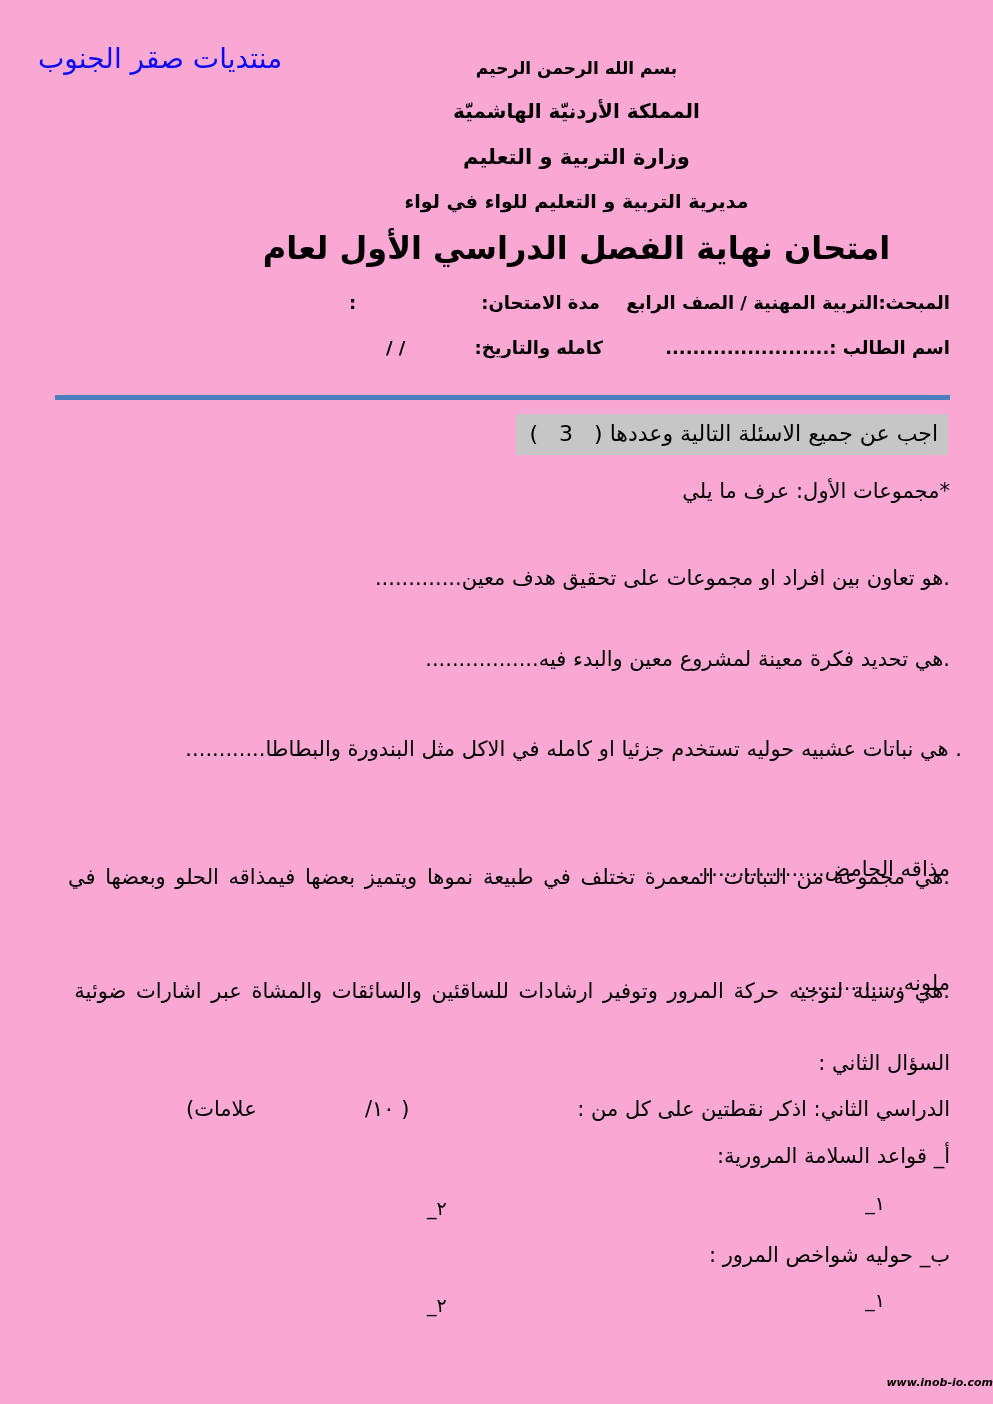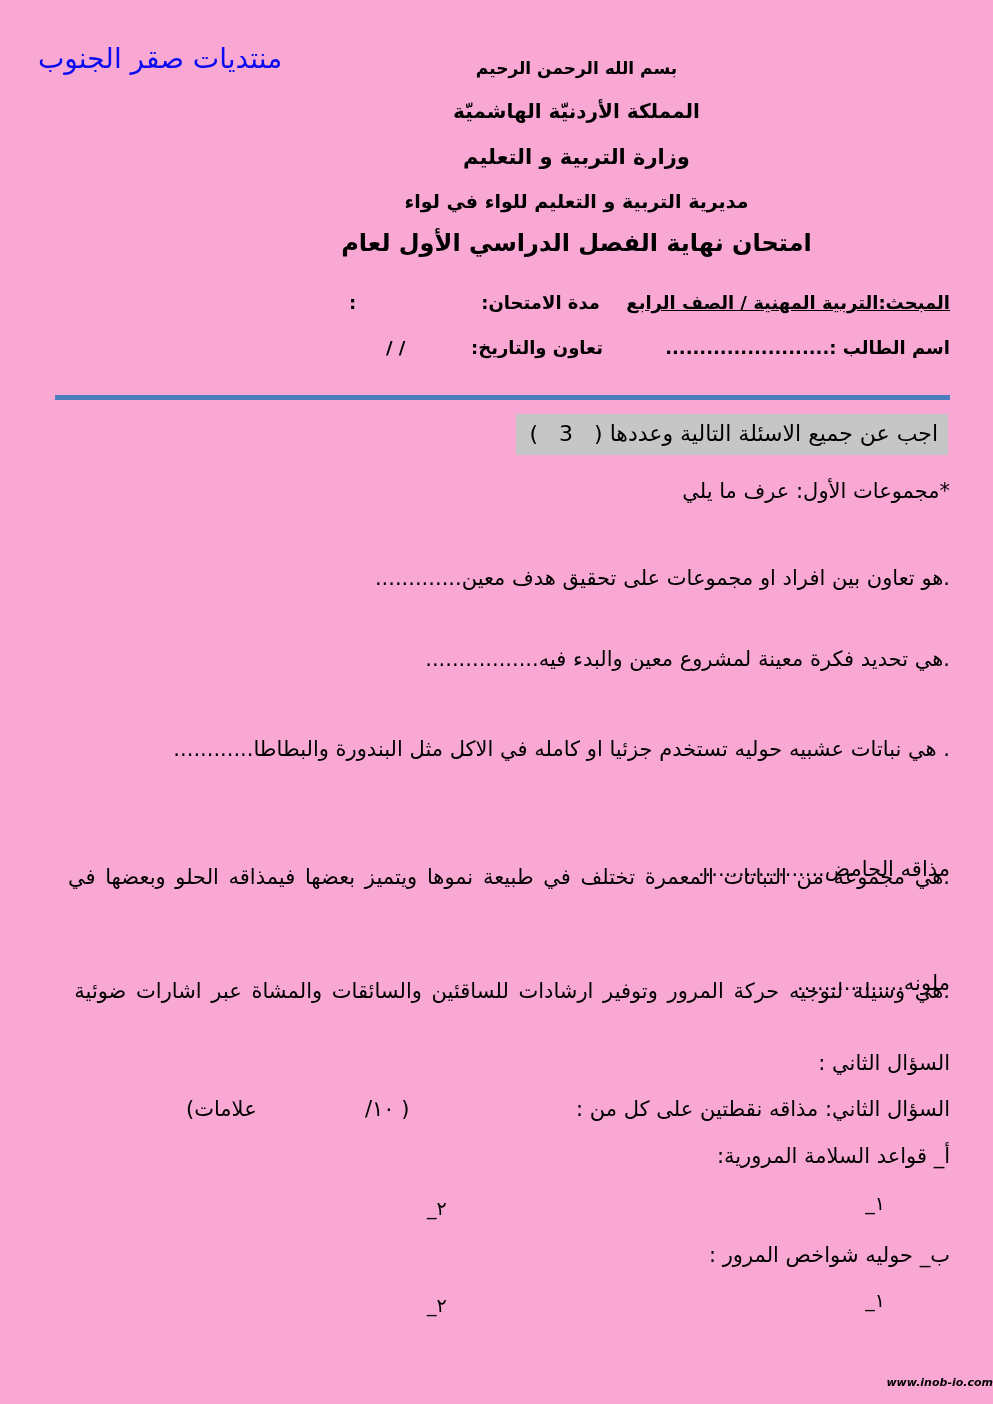--- a/index.html
+++ b/index.html
@@ -30,21 +30,21 @@
   .hdr {
     left: 160px; right: 0;
     text-align: center;
     font-weight: bold;
     white-space: nowrap;
   }
   .bismillah   { top: 58px;  font-size: 17px; }
   .kingdom     { top: 99px;  font-size: 20px; }
   .ministry    { top: 145px; font-size: 21px; }
   .directorate { top: 190px; font-size: 19px; }
-  .exam-title  { top: 229px; font-size: 24px; }
+  .exam-title  { top: 229px; font-size: 32px; }
 
   .info {
     font-size: 18px;
     font-weight: bold;
     white-space: nowrap;
   }
 
   .divider {
     left: 55px; right: 43px; top: 395px;
     height: 5px;
@@ -83,45 +83,45 @@
 <div class="page">
 
   <div class="abs forum-name">منتديات صقر الجنوب</div>
 
   <div class="abs hdr kingdom">المملكة الأردنيّة الهاشميّة</div>
   <div class="abs hdr bismillah">بسم الله الرحمن الرحيم</div>
   <div class="abs hdr ministry">وزارة التربية و التعليم</div>
   <div class="abs hdr directorate">مديرية التربية و التعليم للواء في لواء</div>
   <div class="abs hdr exam-title">امتحان نهاية الفصل الدراسي الأول لعام</div>
 
-  <div class="abs info" style="right:43px;  top:292px;text-decoration:underline;">المبحث:التربية المهنية  / الصف الرابع</div>
+  <div class="abs info" style="right:43px;  top:292px;">المبحث:التربية المهنية  / الصف الرابع</div>
   <div class="abs info" style="right:393px; top:292px;">مدة الامتحان:</div>
   <div class="abs info" style="left:349px;  top:292px;">:</div>
 
   <div class="abs info" style="right:43px;  top:337px;">اسم الطالب :........................</div>
-  <div class="abs info" style="right:390px; top:337px;">تعاون والتاريخ:</div>
+  <div class="abs info" style="right:390px; top:337px;">كامله والتاريخ:</div>
   <div class="abs info" style="left:386px;  top:337px;">/  /</div>
 
   <div class="abs divider"></div>
 
   <div class="abs instruction">اجب عن جميع الاسئلة التالية وعددها (&nbsp;&nbsp;&nbsp;3&nbsp;&nbsp;&nbsp;)</div>
 
   <div class="abs qtext" style="right:43px; top:479px;">*مجموعات الأول: عرف ما يلي</div>
 
   <div class="abs qtext" style="right:43px; top:566px;text-align:right;">.هو تعاون بين افراد او مجموعات على تحقيق هدف معين.............</div>
   <div class="abs qtext" style="right:43px; top:647px;">.هي تحديد فكرة معينة لمشروع معين والبدء فيه.................</div>
-  <div class="abs qtext" style="right:43px; top:737px;">. هي نباتات عشبيه حوليه تستخدم جزئيا او كامله في الاكل مثل البندورة والبطاطا............</div>
+  <div class="abs qtext" style="right:31px; top:737px;">. هي نباتات عشبيه حوليه تستخدم جزئيا او كامله في الاكل مثل البندورة والبطاطا............</div>
   <div class="abs qtext stretch" style="right:43px; top:817px;">.هي مجموعه من النباتات المعمرة تختلف في طبيعة نموها ويتميز بعضها فيمذاقه الحلو وبعضها في</div>
   <div class="abs qtext" style="right:43px; top:857px;">مذاقه الحامض...................</div>
   <div class="abs qtext stretch" style="right:43px; top:931px;">.هي وسيلة لتوجيه حركة المرور وتوفير ارشادات للساقئين والسائقات والمشاة عبر اشارات ضوئية</div>
   <div class="abs qtext" style="right:43px; top:971px;">ملونه................</div>
 
   <div class="abs qtext" style="right:43px; top:1051px;">السؤال الثاني :</div>
 
-  <div class="abs qtext" style="right:43px; top:1097px;">السؤال الثاني: مذاقه نقطتين على كل من :</div>
+  <div class="abs qtext" style="right:43px; top:1097px;">الدراسي الثاني: اذكر نقطتين على كل من :</div>
   <div class="abs qtext" style="left:365px; top:1097px;">( ١٠/</div>
   <div class="abs qtext" style="left:186px; top:1097px;">علامات)</div>
 
   <div class="abs qtext" style="right:43px; top:1144px;">أ_ قواعد السلامة المرورية:</div>
   <div class="abs blank-num" style="right:108px; top:1192px;">١_</div>
   <div class="abs blank-num" style="left:427px;  top:1197px;">٢_</div>
 
   <div class="abs qtext" style="right:43px; top:1243px;">ب_ حوليه شواخص المرور :</div>
   <div class="abs blank-num" style="right:108px; top:1289px;">١_</div>
   <div class="abs blank-num" style="left:427px;  top:1294px;">٢_</div>

